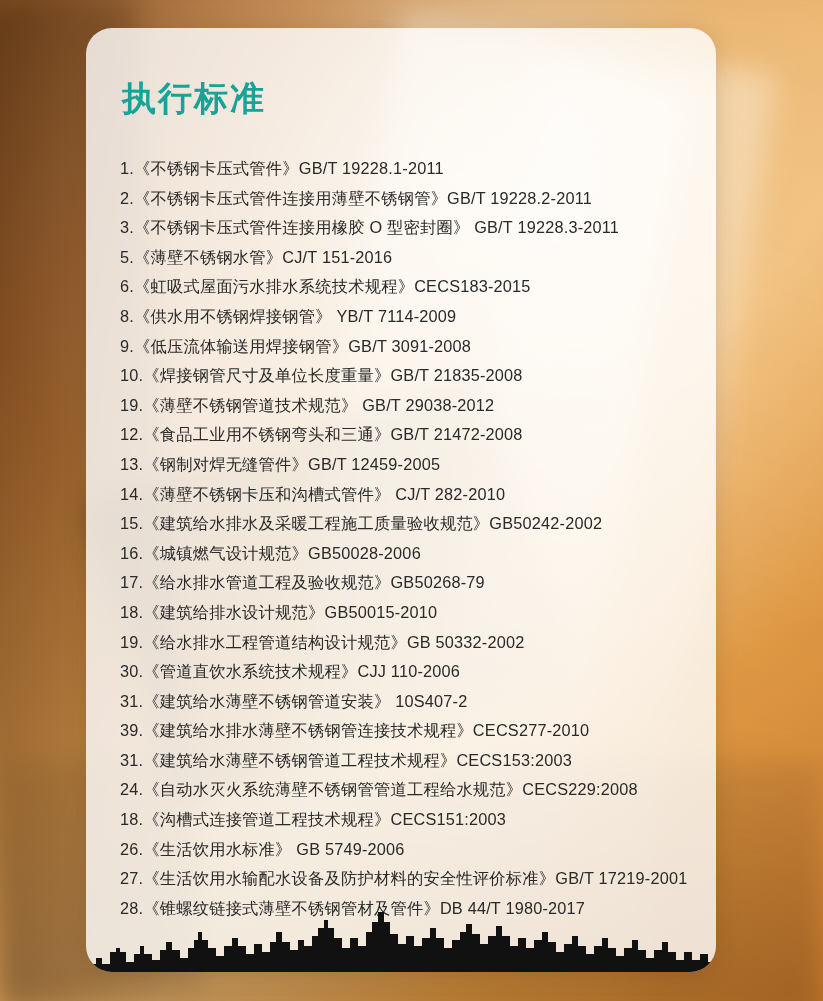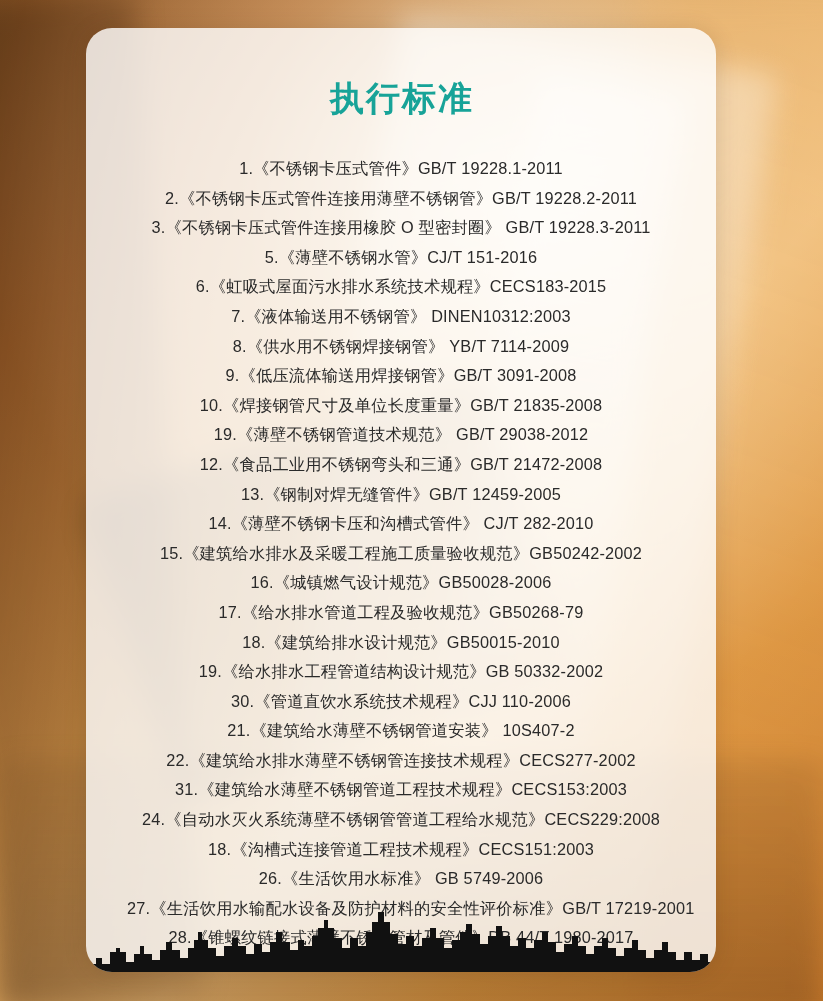--- a/index.html
+++ b/index.html
@@ -64,40 +64,39 @@
   .card {
     position: absolute;
     left: 86px;
     top: 28px;
     width: 630px;
     height: 944px;
     background: rgba(255,255,255,0.80);
     border-radius: 26px;
     box-shadow: 0 2px 22px rgba(80,45,15,0.18);
     overflow: hidden;
-    text-align: center;
   }
   .card-inner {
     position: absolute;
     inset: 0;
     padding: 48px 34px 0 34px;
     box-sizing: border-box;
   }
 
   .title {
     color: #17a398;
     font-size: 34px;
     font-weight: bold;
     letter-spacing: 2px;
     margin: 0 0 32px 2px;
   }
 
   .std-list {
     list-style: none;
-    margin: 7px;
+    margin: 0;
     padding: 0;
   }
   .std-list li {
     color: #2a2a2a;
     font-size: 16.3px;
     line-height: 29.6px;
     white-space: nowrap;
     letter-spacing: 0.2px;
   }
 
@@ -126,36 +125,35 @@
     <div class="card-inner">
 
       <h1 class="title">执行标准</h1>
 
       <ul class="std-list">
         <li>1.《不锈钢卡压式管件》GB/T 19228.1-2011</li>
         <li>2.《不锈钢卡压式管件连接用薄壁不锈钢管》GB/T 19228.2-2011</li>
         <li>3.《不锈钢卡压式管件连接用橡胶 O 型密封圈》 GB/T 19228.3-2011</li>
         <li>5.《薄壁不锈钢水管》CJ/T 151-2016</li>
         <li>6.《虹吸式屋面污水排水系统技术规程》CECS183-2015</li>
-        <li>7.《液体输送用不锈钢管》 DINEN10312:2003</li>
         <li>8.《供水用不锈钢焊接钢管》 YB/T 7114-2009</li>
         <li>9.《低压流体输送用焊接钢管》GB/T 3091-2008</li>
         <li>10.《焊接钢管尺寸及单位长度重量》GB/T 21835-2008</li>
         <li>19.《薄壁不锈钢管道技术规范》 GB/T 29038-2012</li>
         <li>12.《食品工业用不锈钢弯头和三通》GB/T 21472-2008</li>
         <li>13.《钢制对焊无缝管件》GB/T 12459-2005</li>
         <li>14.《薄壁不锈钢卡压和沟槽式管件》 CJ/T 282-2010</li>
         <li>15.《建筑给水排水及采暖工程施工质量验收规范》GB50242-2002</li>
         <li>16.《城镇燃气设计规范》GB50028-2006</li>
         <li>17.《给水排水管道工程及验收规范》GB50268-79</li>
         <li>18.《建筑给排水设计规范》GB50015-2010</li>
         <li>19.《给水排水工程管道结构设计规范》GB 50332-2002</li>
         <li>30.《管道直饮水系统技术规程》CJJ 110-2006</li>
-        <li>21.《建筑给水薄壁不锈钢管道安装》 10S407-2</li>
-        <li>22.《建筑给水排水薄壁不锈钢管连接技术规程》CECS277-2002</li>
+        <li>31.《建筑给水薄壁不锈钢管道安装》 10S407-2</li>
+        <li>39.《建筑给水排水薄壁不锈钢管连接技术规程》CECS277-2010</li>
         <li>31.《建筑给水薄壁不锈钢管道工程技术规程》CECS153:2003</li>
         <li>24.《自动水灭火系统薄壁不锈钢管管道工程给水规范》CECS229:2008</li>
         <li>18.《沟槽式连接管道工程技术规程》CECS151:2003</li>
         <li>26.《生活饮用水标准》 GB 5749-2006</li>
         <li>27.《生活饮用水输配水设备及防护材料的安全性评价标准》GB/T 17219-2001</li>
         <li>28.《锥螺纹链接式薄壁不锈钢管材及管件》DB 44/T 1980-2017</li>
       </ul>
     </div>
 
     <svg class="skyline" viewBox="0 0 630 70" preserveAspectRatio="none">

